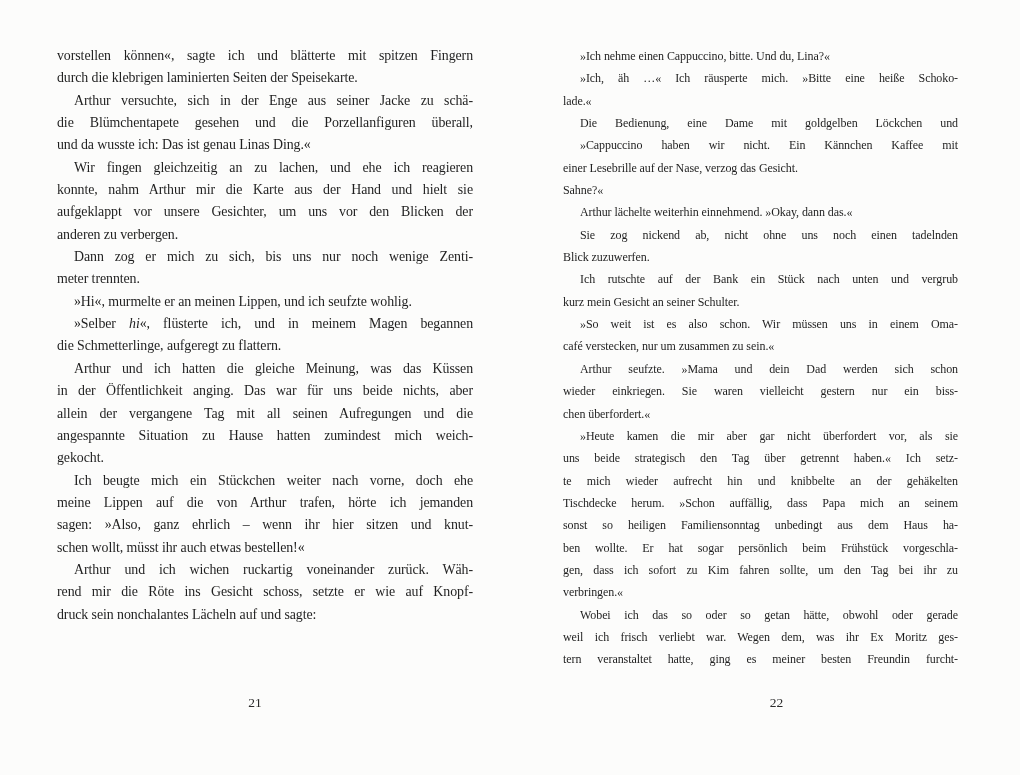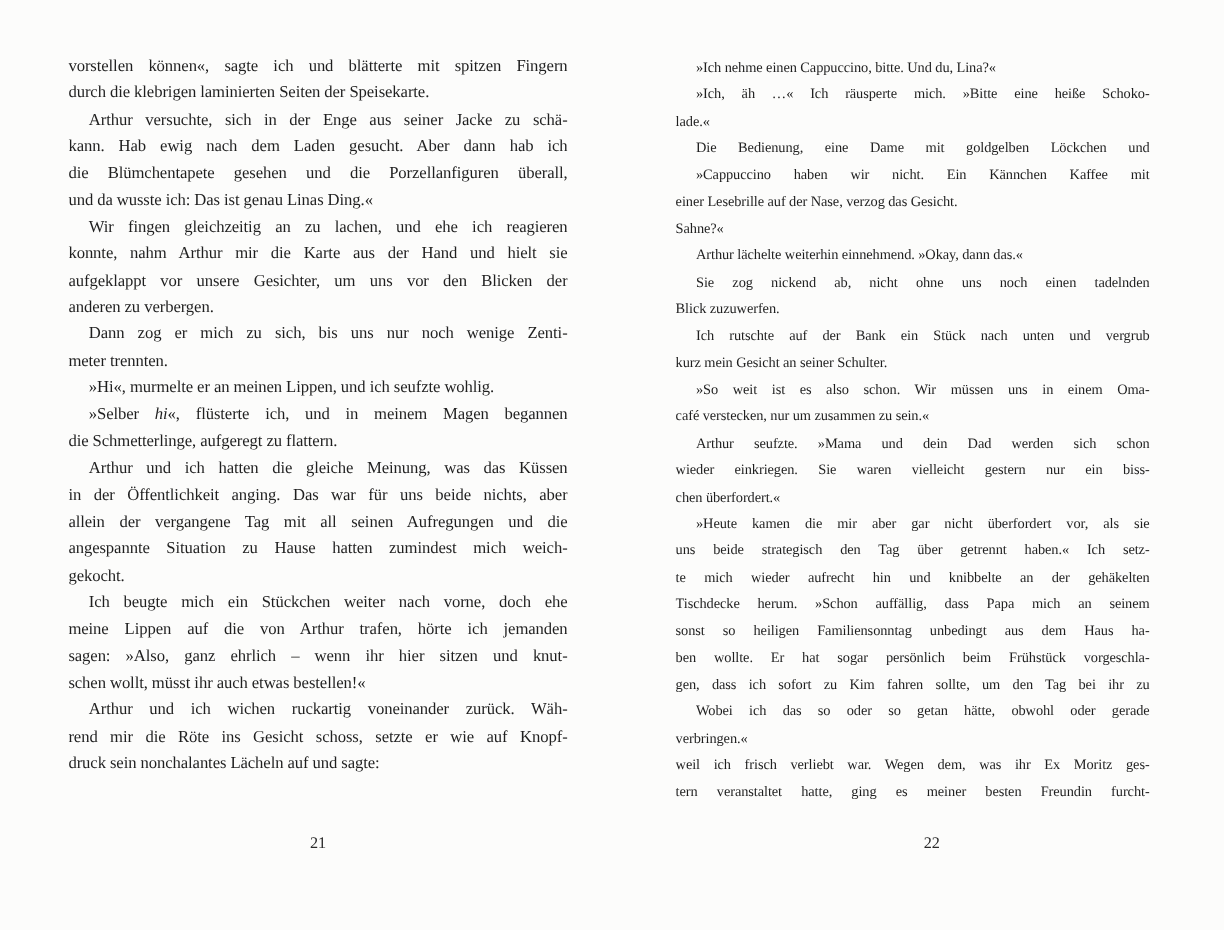--- a/index.html
+++ b/index.html
@@ -54,39 +54,38 @@
   .pagenum {
     position: absolute;
     top: 693px;
     height: 20px;
     line-height: 20px;
     text-align: center;
     font-size: 13.5px;
     color: #2a2a2a;
   }
   .pagenum.left {
-    left: 67px;
+    left: 57px;
     width: 416px;
     transform: translateX(-10px);
   }
   .pagenum.right {
     left: 579px;
     width: 395px;
   }
 </style>
 </head>
 <body>
 
 <div class="spread">
 
   <div class="page-text left">
       <div class="line">vorstellen können«, sagte ich und blätterte mit spitzen Fingern</div>
       <div class="line end">durch die klebrigen laminierten Seiten der Speisekarte.</div>
       <div class="line indent">Arthur versuchte, sich in der Enge aus seiner Jacke zu schä-</div>
-      <div class="line">kann. Hab ewig nach dem Laden gesucht. Aber dann hab ich</div>
       <div class="line">die Blümchentapete gesehen und die Porzellanfiguren überall,</div>
       <div class="line end">und da wusste ich: Das ist genau Linas Ding.«</div>
       <div class="line indent">Wir fingen gleichzeitig an zu lachen, und ehe ich reagieren</div>
       <div class="line">konnte, nahm Arthur mir die Karte aus der Hand und hielt sie</div>
       <div class="line">aufgeklappt vor unsere Gesichter, um uns vor den Blicken der</div>
       <div class="line end">anderen zu verbergen.</div>
       <div class="line indent">Dann zog er mich zu sich, bis uns nur noch wenige Zenti-</div>
       <div class="line end">meter trennten.</div>
       <div class="line indent end">»Hi«, murmelte er an meinen Lippen, und ich seufzte wohlig.</div>
       <div class="line indent">»Selber <em>hi</em>«, flüsterte ich, und in meinem Magen begannen</div>
@@ -123,22 +122,22 @@
       <div class="line indent">Arthur seufzte. »Mama und dein Dad werden sich schon</div>
       <div class="line">wieder einkriegen. Sie waren vielleicht gestern nur ein biss-</div>
       <div class="line end">chen überfordert.«</div>
       <div class="line indent">»Heute kamen die mir aber gar nicht überfordert vor, als sie</div>
       <div class="line">uns beide strategisch den Tag über getrennt haben.« Ich setz-</div>
       <div class="line">te mich wieder aufrecht hin und knibbelte an der gehäkelten</div>
       <div class="line">Tischdecke herum. »Schon auffällig, dass Papa mich an seinem</div>
       <div class="line">sonst so heiligen Familiensonntag unbedingt aus dem Haus ha-</div>
       <div class="line">ben wollte. Er hat sogar persönlich beim Frühstück vorgeschla-</div>
       <div class="line">gen, dass ich sofort zu Kim fahren sollte, um den Tag bei ihr zu</div>
+      <div class="line end">verbringen.«</div>
       <div class="line indent">Wobei ich das so oder so getan hätte, obwohl oder gerade</div>
-      <div class="line end">verbringen.«</div>
       <div class="line">weil ich frisch verliebt war. Wegen dem, was ihr Ex Moritz ges-</div>
       <div class="line">tern veranstaltet hatte, ging es meiner besten Freundin furcht-</div>
     </div>
 
   <div class="pagenum left">21</div>
 
   <div class="pagenum right">22</div>
 
 </div>
 

